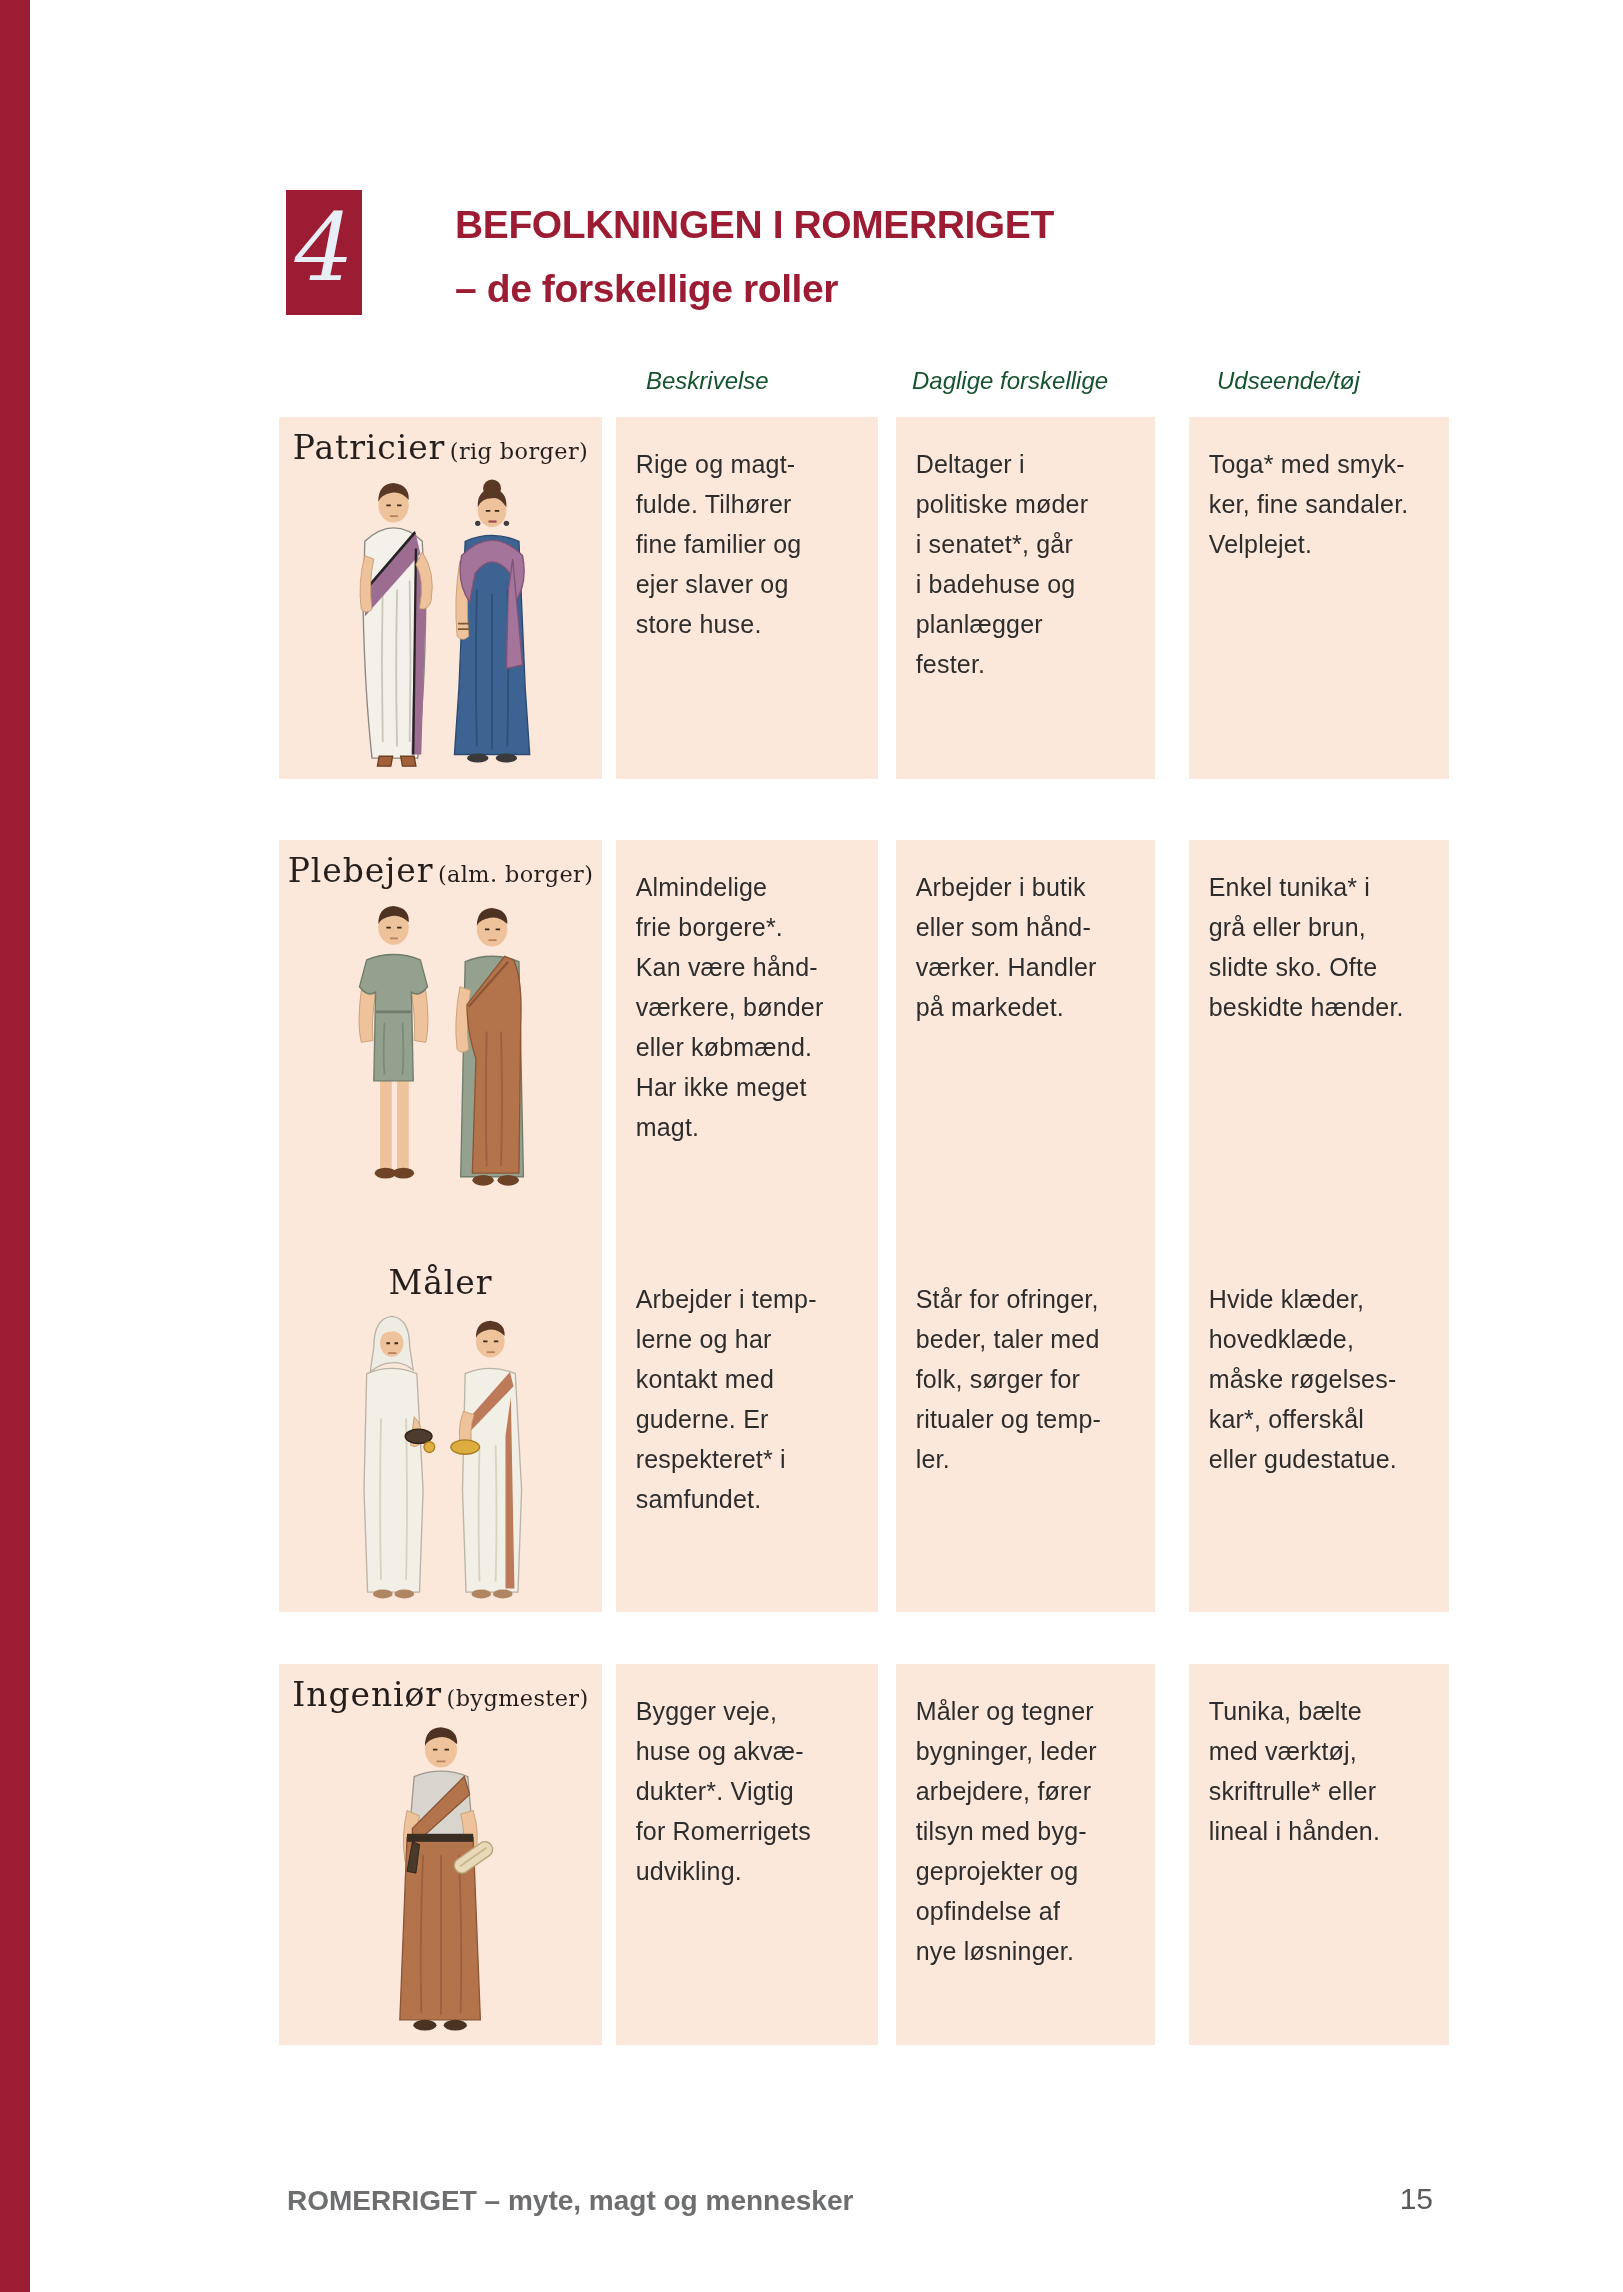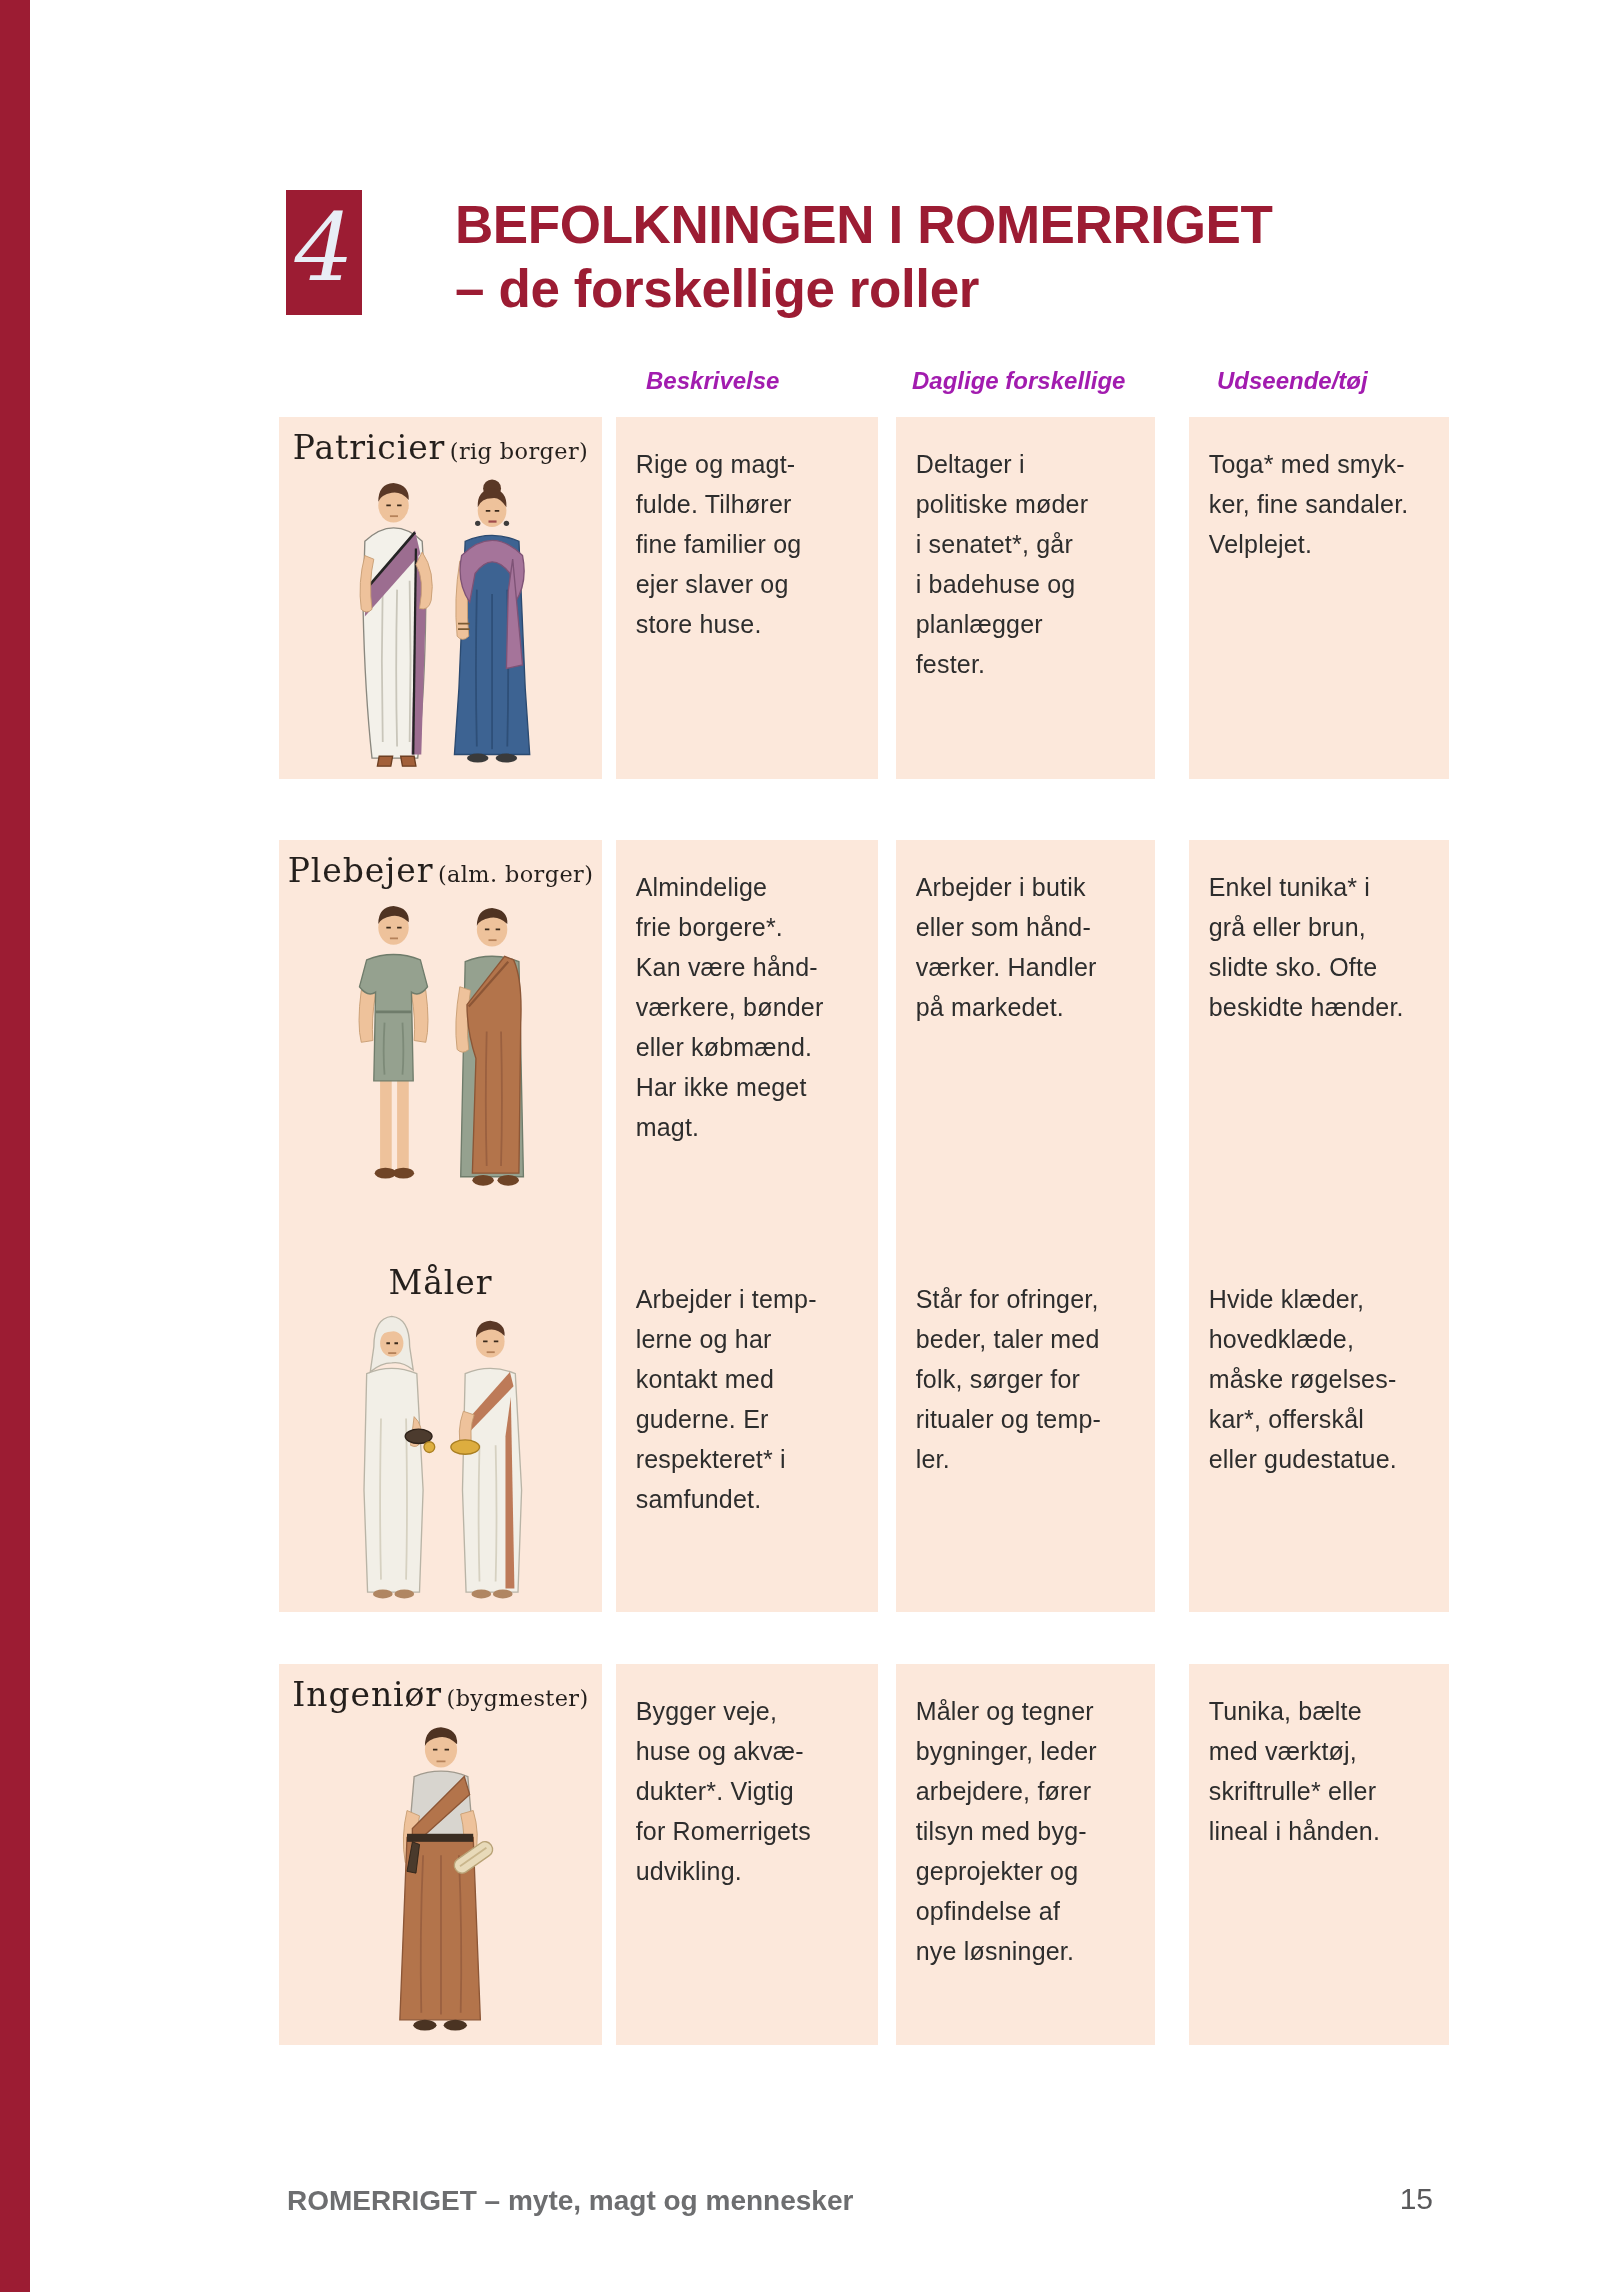--- a/index.html
+++ b/index.html
@@ -4,22 +4,22 @@
 <style>
   html,body{margin:0;padding:0;background:#ffffff;}
   .page{position:relative;width:1624px;height:2293px;background:#ffffff;overflow:hidden;
         font-family:"Liberation Sans",sans-serif;}
   .leftbar{position:absolute;left:0;top:0;width:30px;height:2293px;background:#9c1c33;}
   .badge{position:absolute;left:286px;top:190px;width:76px;height:125px;background:#9c1c33;
          display:flex;align-items:center;justify-content:center;}
   .badge-num{font-family:"DejaVu Serif",serif;font-style:italic;font-size:93px;color:#e8eef6;
              line-height:1;transform:translateY(-3.6px);}
   .title{position:absolute;left:455px;top:193px;color:#9c1c33;font-weight:bold;
-         font-size:53px;line-height:64px;letter-spacing:-0.4px;white-space:nowrap;}
-  .colhead{position:absolute;top:367px;font-style:italic;font-size:24px;color:#a21caf;white-space:nowrap;font-weight:bold;}
+         font-size:39px;line-height:64px;letter-spacing:-0.4px;white-space:nowrap;}
+  .colhead{position:absolute;top:367px;font-style:italic;font-size:24px;color:#14532d;white-space:nowrap;}
   .ch1{left:646px;} .ch2{left:912px;} .ch3{left:1186px;margin-left:31px;}
   .cell{position:absolute;background:#fce8db;}
   .txt{padding:27px 16px 0 19.7px;font-size:25px;line-height:40px;color:#2d2d2d;
        white-space:pre-line;letter-spacing:0.2px;}
   
   .c1{left:279px;width:323px;} .c2{left:616px;width:262px;}
   .c3{left:896px;width:259px;} .c4{left:1173px;width:260px;margin-left:16px;}
   
   .r1{top:417px;height:362px;} .r2{top:840px;height:426px;}
   .r3{top:1252px;height:360px;} .r4{top:1664px;height:381px;}

